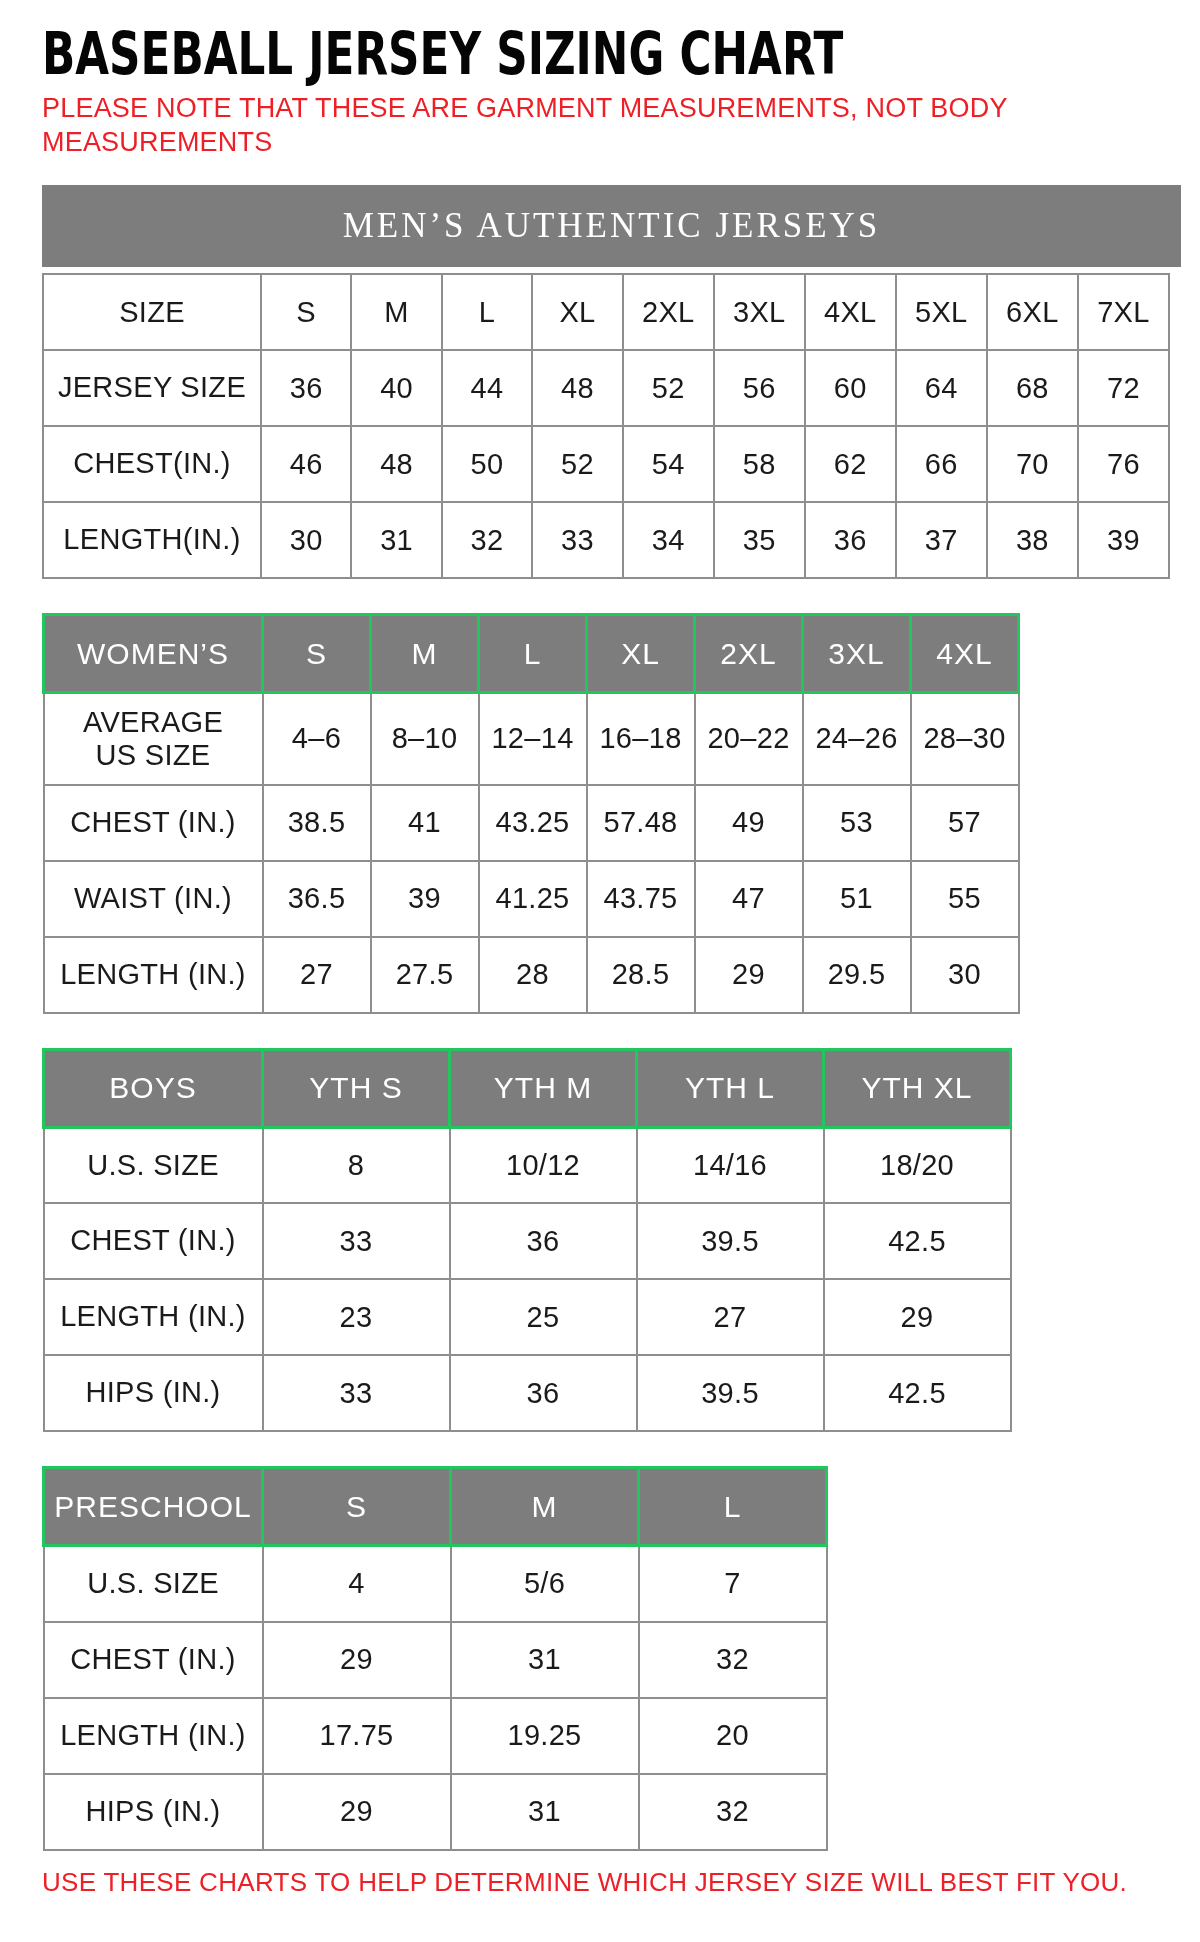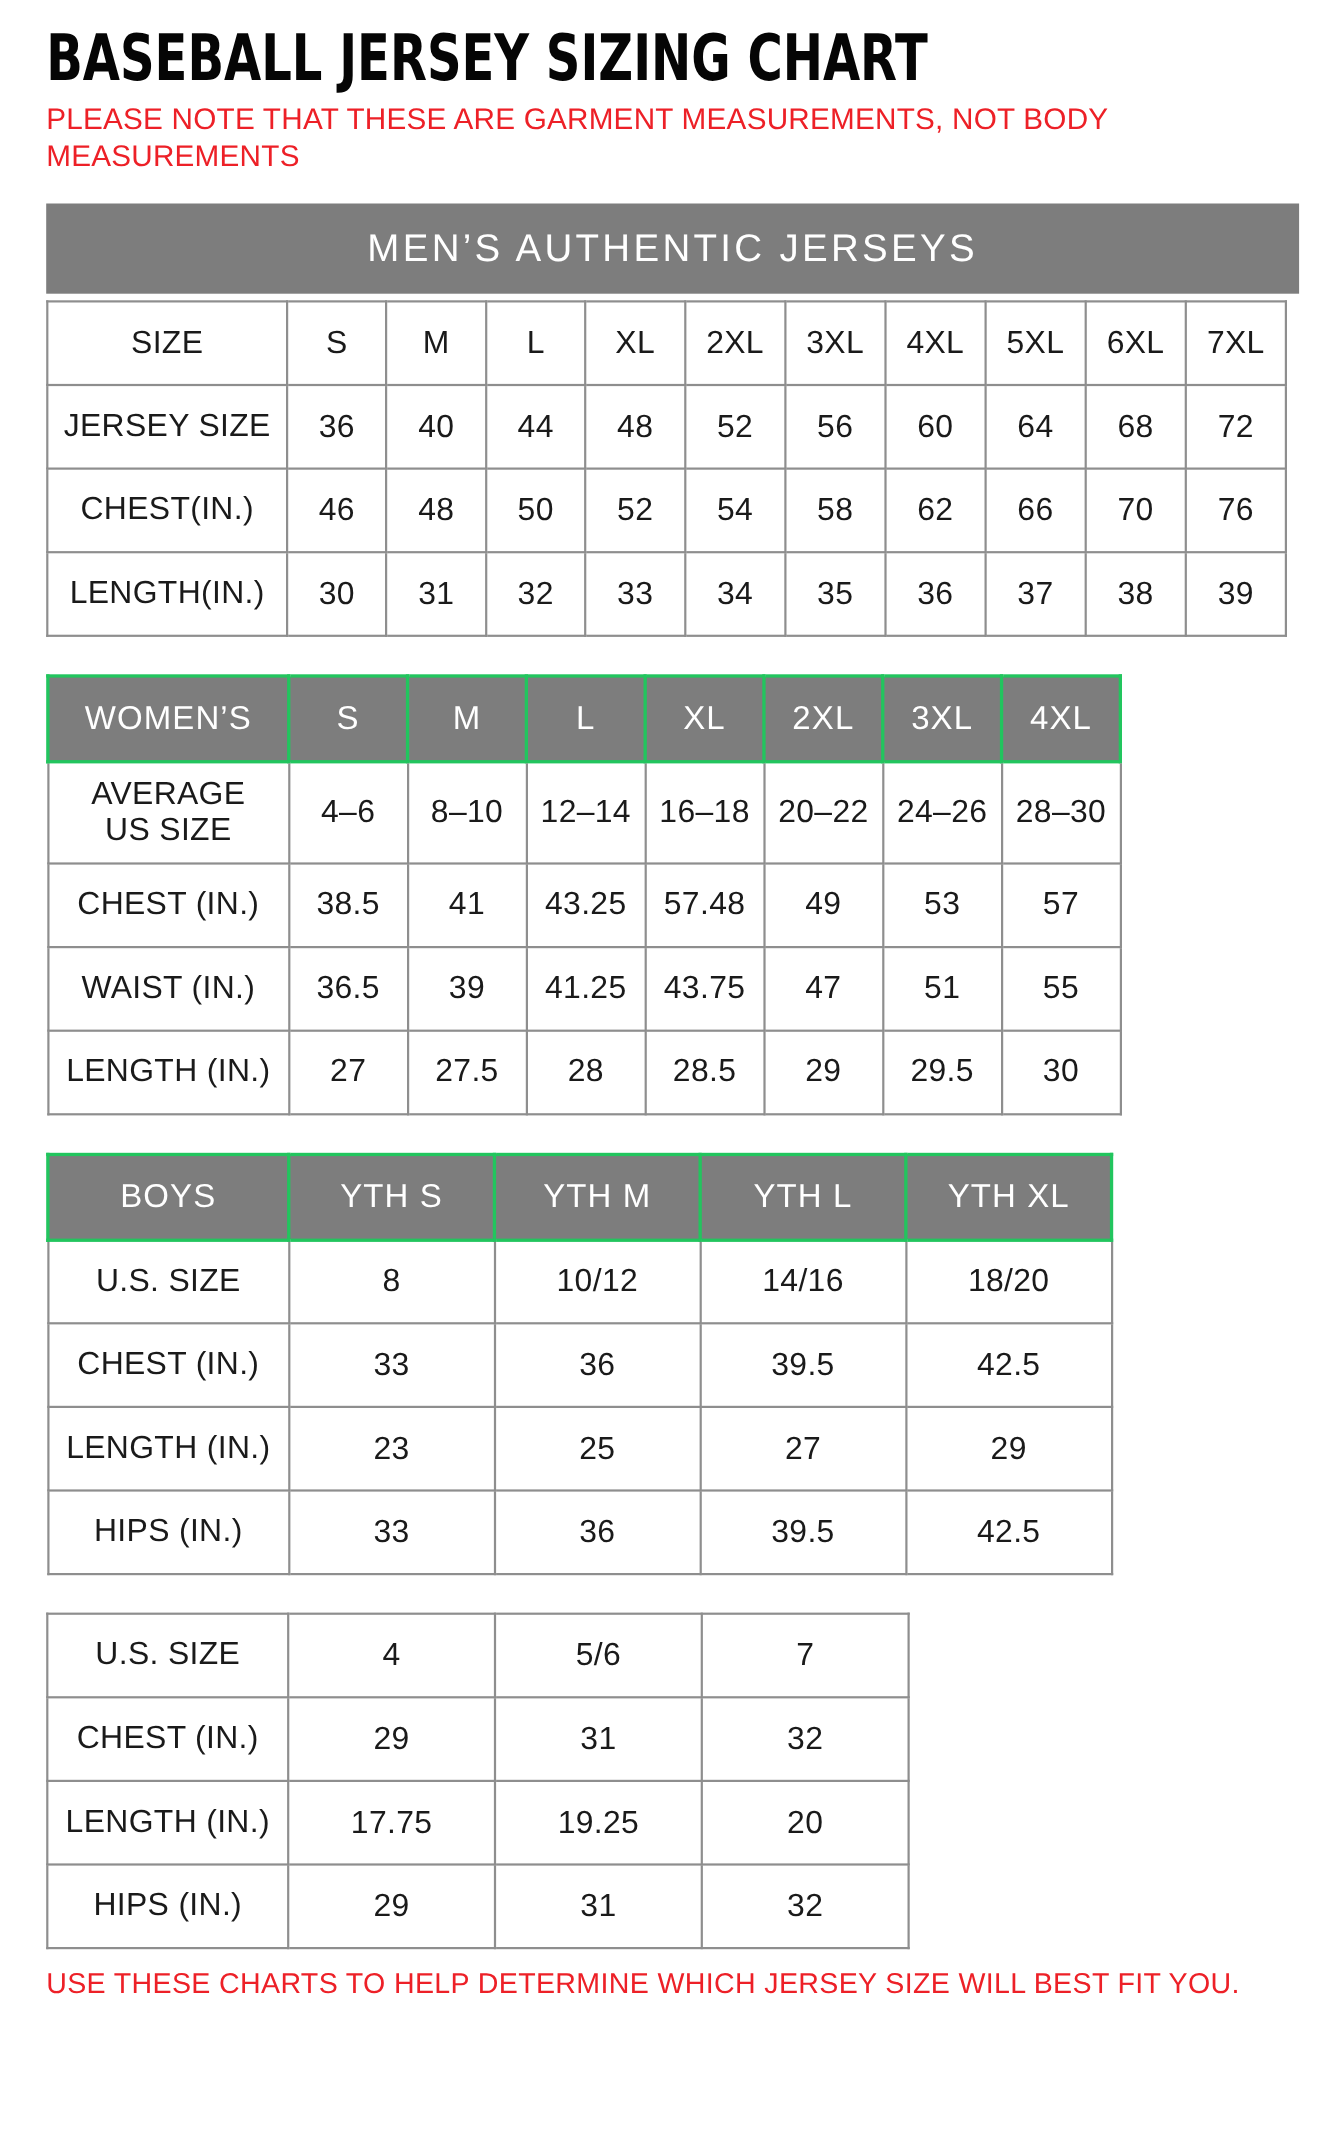--- a/index.html
+++ b/index.html
@@ -27,21 +27,21 @@
     font-size:27px;line-height:1.26;letter-spacing:.2px;
     max-width:1100px;margin-top:10px;
   }
   .section{margin-top:34px;}
   #sec-mens{margin-top:26px;}
   .banner{
     height:82px;background:var(--header_gray);color:#fff;
     display:flex;align-items:center;justify-content:center;
     font-size:35px;letter-spacing:3px;margin-bottom:6px;
   }
-  #sec-mens .banner{width:1139px;}
+  #sec-mens .banner{width:1139px;font-family:Liberation Serif, serif;}
   table{border-collapse:collapse;table-layout:fixed;}
   th,td{
     border:2px solid var(--border_gray);
     font-weight:normal;text-align:center;vertical-align:middle;
     font-size:29px;letter-spacing:.3px;height:76px;padding:2px 4px;
     background:#fff;color:var(--text_black);
   }
   tr.hdr-gray th{
     background:var(--header_gray);color:#fff;
     border:3px solid #22c55e;font-size:30px;letter-spacing:1px;height:78px;
@@ -254,20 +254,26 @@
     </section>
   <section class="section" id="sec-preschool">
       <table id="t-preschool">
         <colgroup>
           <col class="c-label">
           <col class="c-data">
           <col class="c-data">
           <col class="c-data">
         </colgroup>
         <tbody>
+          <tr class="hdr-gray">
+            <th>PRESCHOOL</th>
+            <th>S</th>
+            <th>M</th>
+            <th>L</th>
+          </tr>
           <tr>
             <td class="label">U.S. SIZE</td>
             <td class="val">4</td>
             <td class="val">5/6</td>
             <td class="val">7</td>
           </tr>
           <tr>
             <td class="label">CHEST (IN.)</td>
             <td class="val">29</td>
             <td class="val">31</td>

